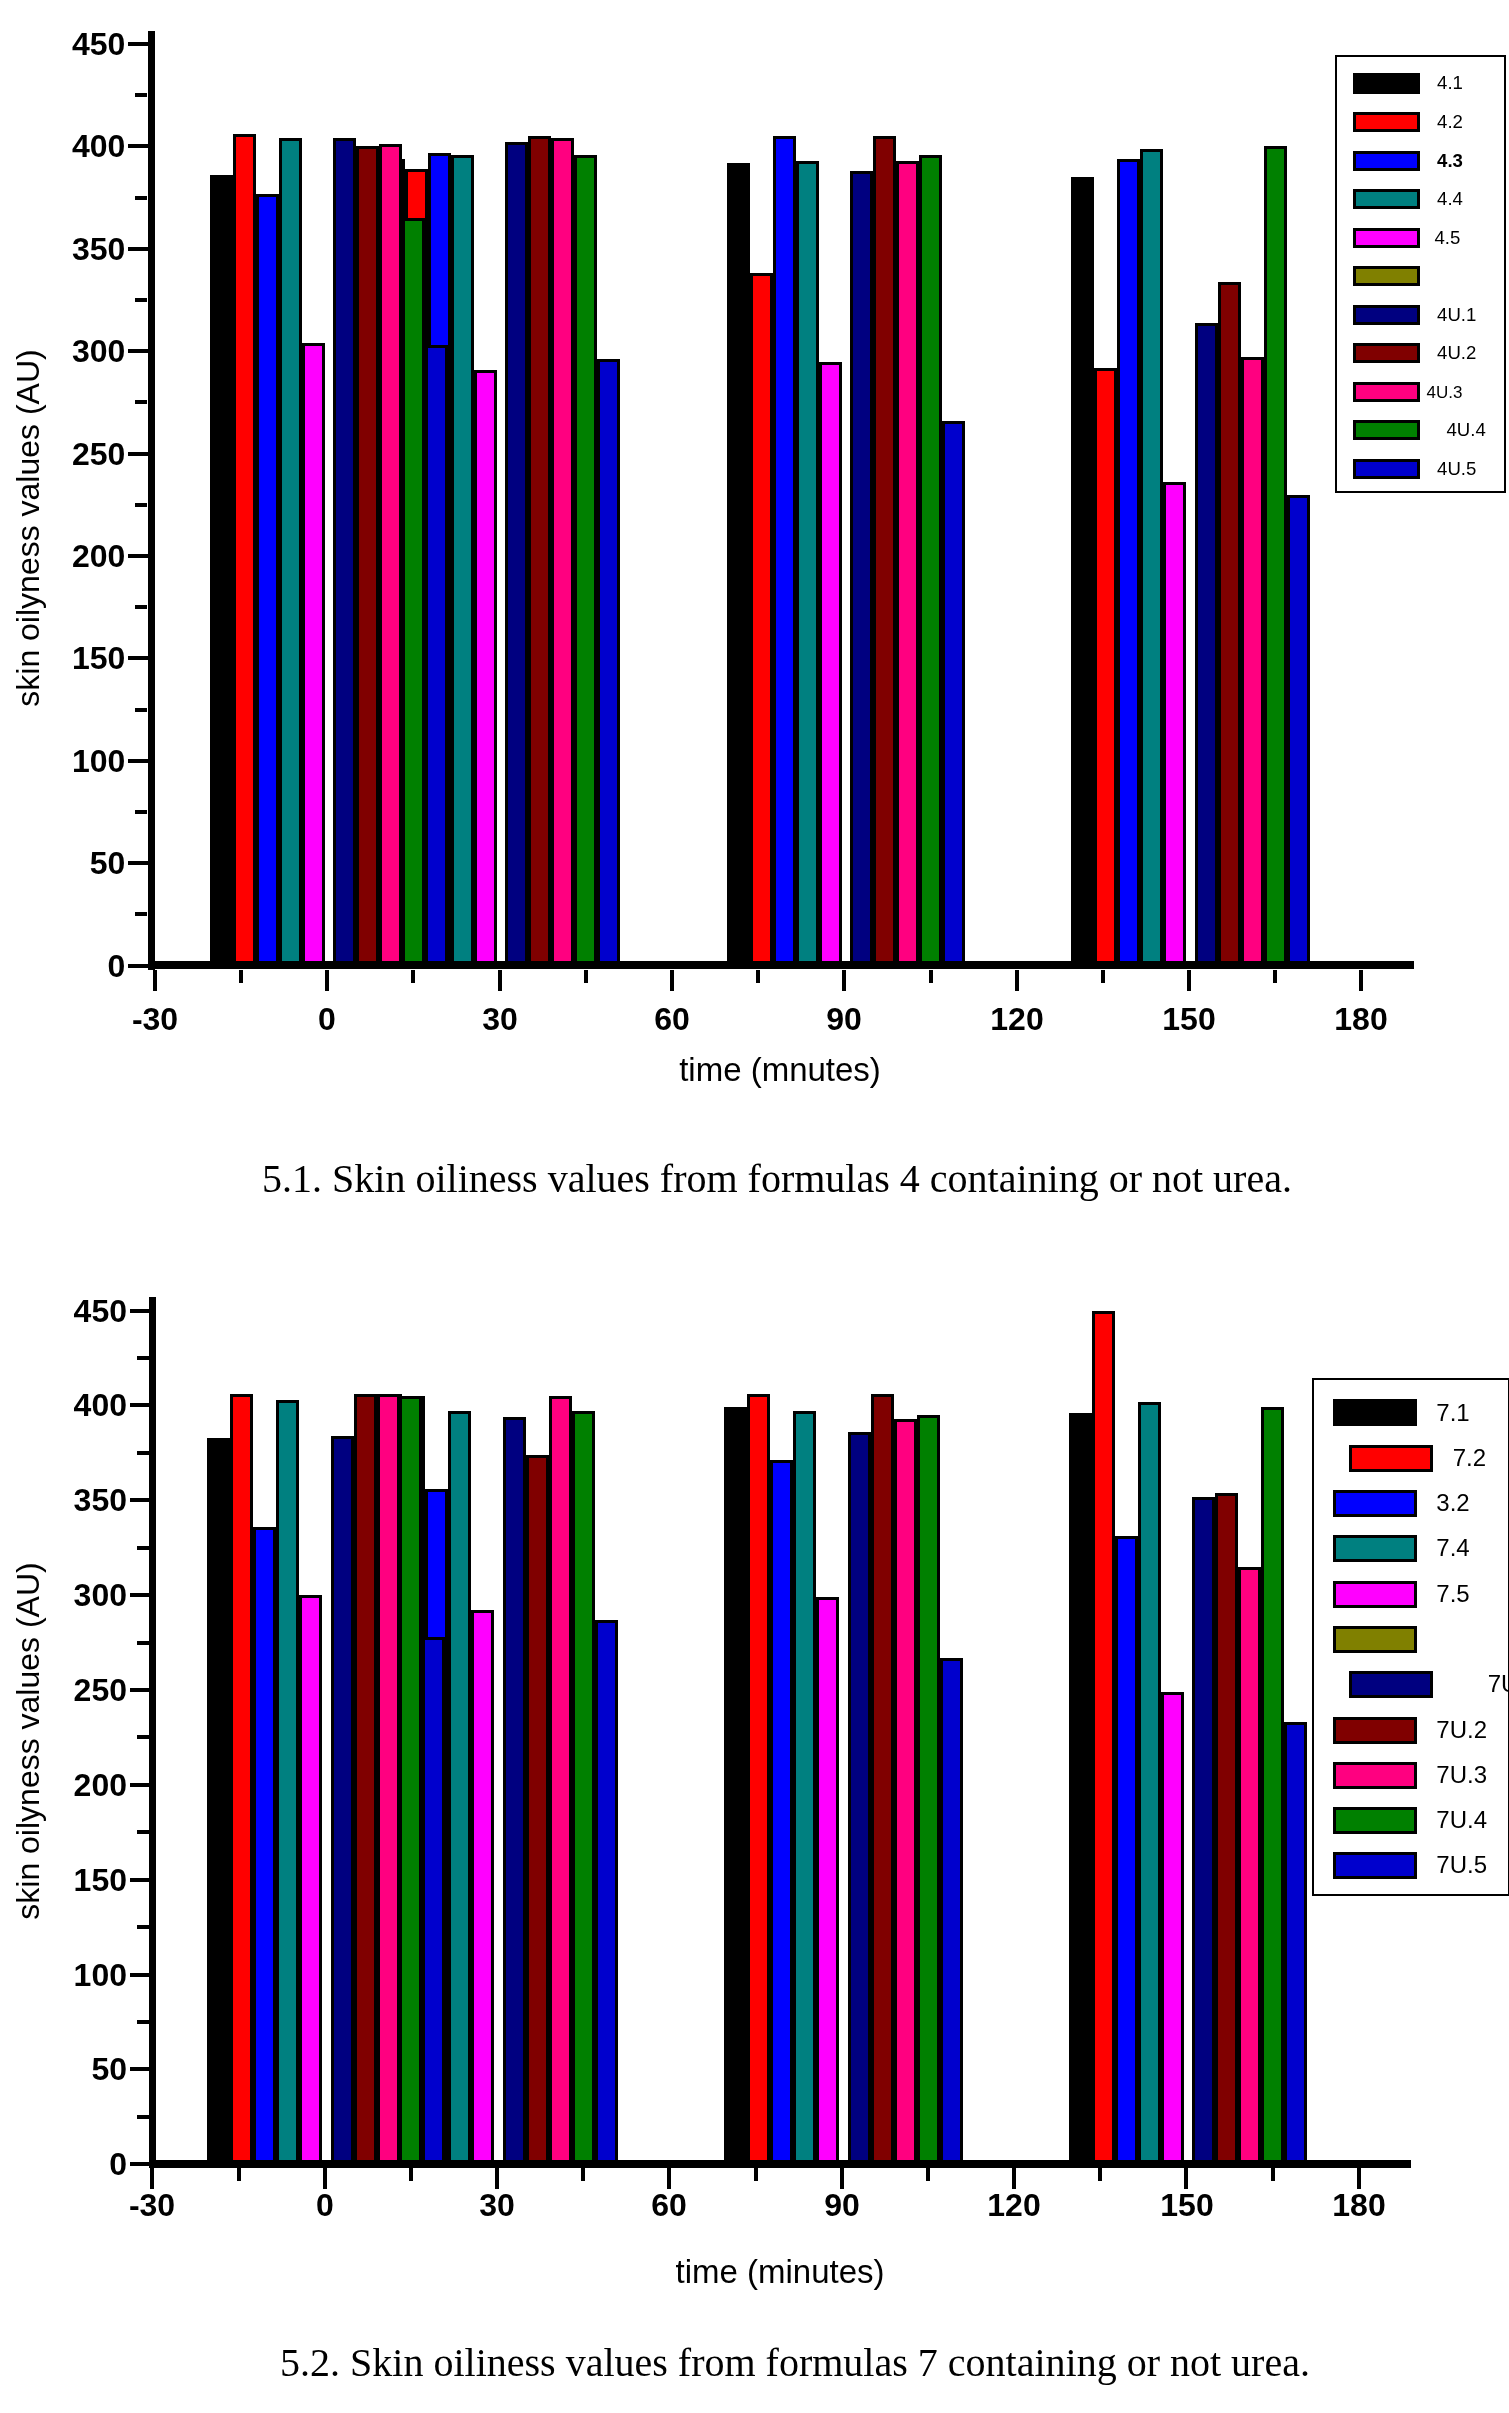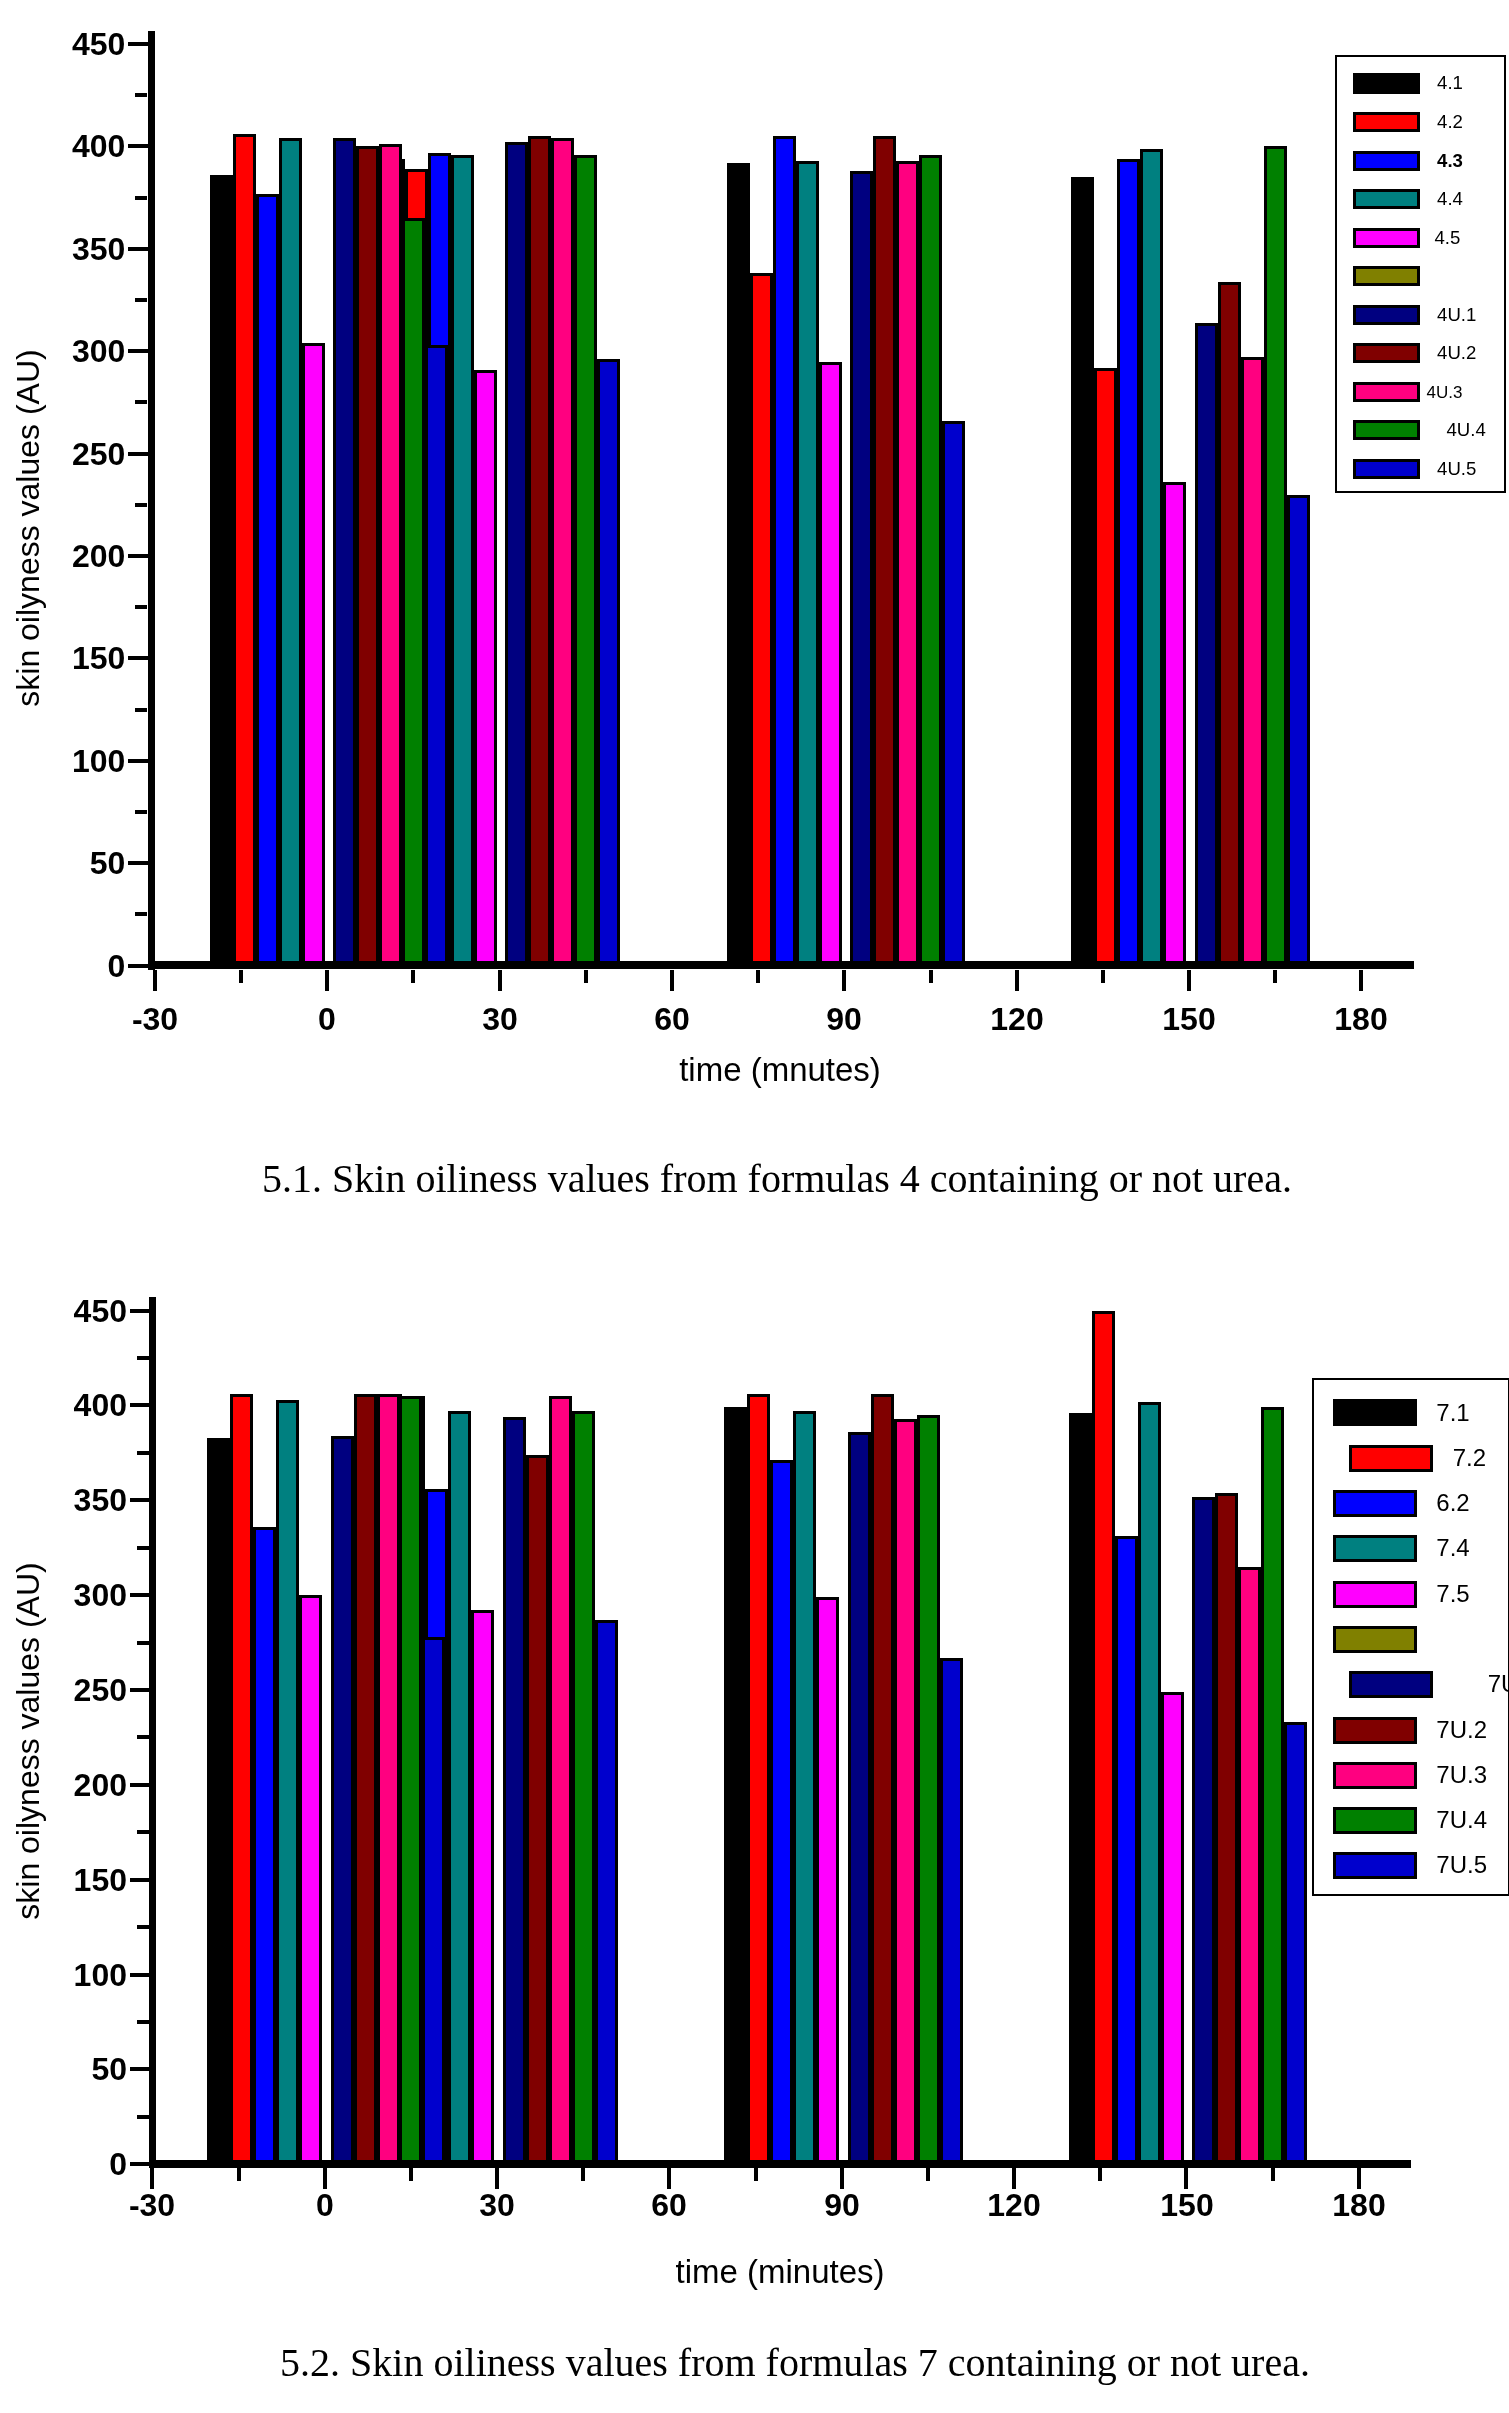--- a/index.html
+++ b/index.html
@@ -278,21 +278,21 @@
         <div class="legend-row" style="left: 18.6px; top: 18.6px; height: 28px;">
           <div class="swatch" style="width: 78px; height: 21px; background: rgb(0, 0, 0);"></div>
           <div class="legend-label" style="margin-left: 19.7px; font-size: 24px;">7.1</div>
         </div>
         <div class="legend-row" style="left: 35px; top: 64px; height: 28px;">
           <div class="swatch" style="width: 78px; height: 21px; background: rgb(255, 0, 0);"></div>
           <div class="legend-label" style="margin-left: 19.7px; font-size: 24px;">7.2</div>
         </div>
         <div class="legend-row" style="left: 18.6px; top: 109px; height: 28px;">
           <div class="swatch" style="width: 78px; height: 21px; background: rgb(0, 0, 255);"></div>
-          <div class="legend-label" style="margin-left: 19.7px; font-size: 24px;">6.2</div>
+          <div class="legend-label" style="margin-left: 19.7px; font-size: 24px;">3.2</div>
         </div>
         <div class="legend-row" style="left: 18.6px; top: 154px; height: 28px;">
           <div class="swatch" style="width: 78px; height: 21px; background: rgb(0, 128, 128);"></div>
           <div class="legend-label" style="margin-left: 19.7px; font-size: 24px;">7.4</div>
         </div>
         <div class="legend-row" style="left: 18.6px; top: 200px; height: 28px;">
           <div class="swatch" style="width: 78px; height: 21px; background: rgb(255, 0, 255);"></div>
           <div class="legend-label" style="margin-left: 19.7px; font-size: 24px;">7.5</div>
         </div>
         <div class="legend-row" style="left: 18.6px; top: 245px; height: 28px;">

